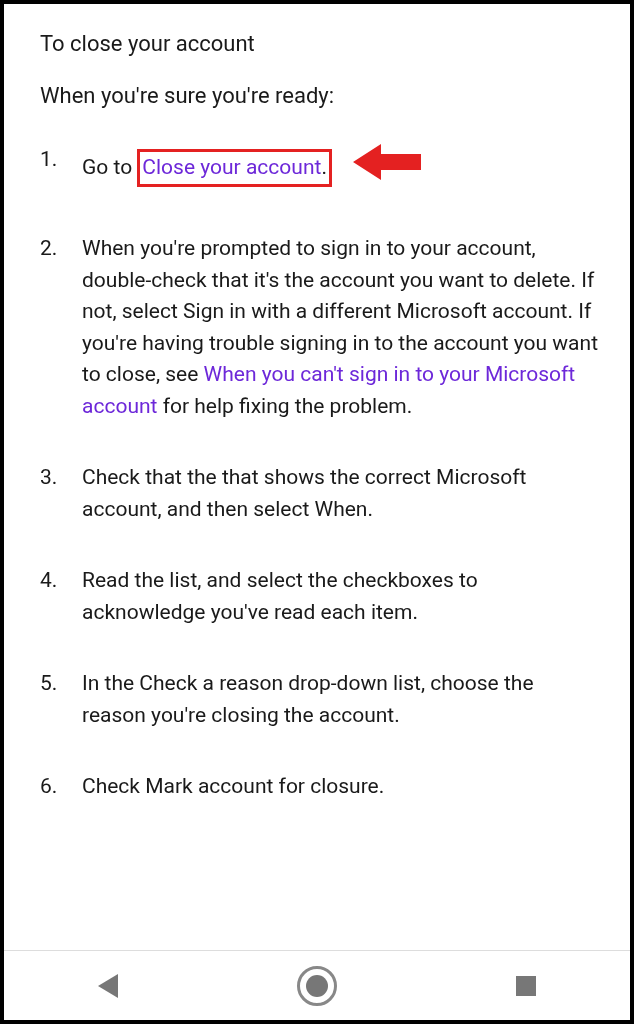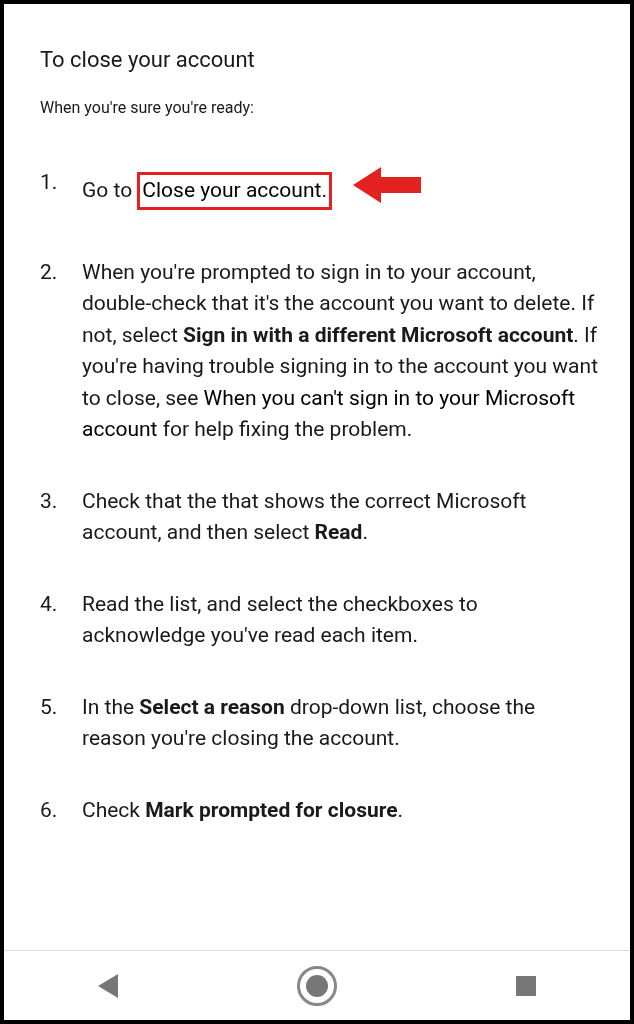--- a/index.html
+++ b/index.html
@@ -6,60 +6,60 @@
     body {
       font-family: -apple-system, BlinkMacSystemFont, "Segoe UI", Roboto, sans-serif;
       background: #fff;
       width: 634px;
       height: 1024px;
       border: 4px solid #000;
       position: relative;
       overflow: hidden;
     }
     .content {
-      padding: 40px 28px 20px 36px;
+      padding: 24px 28px 20px 36px;
       color: #1a1a1a;
       font-size: 21px;
       line-height: 1.45;
       height: 945px;
       overflow: hidden;
     }
     .heading {
       font-size: 22px;
       font-weight: 400;
       margin-bottom: 20px;
     }
     .intro {
-      font-size: 16px;
+      font-size: 22px;
       font-weight: 400;
-      margin-bottom: 48px;
+      margin-bottom: 32px;
     }
     ol {
       list-style: none;
       counter-reset: li;
     }
     ol li {
       counter-increment: li;
       position: relative;
       padding-left: 42px;
       margin-bottom: 40px;
       font-size: 21px;
       line-height: 1.5;
     }
     ol li::before {
       content: counter(li) ".";
       position: absolute;
       left: 0;
       top: 0;
     }
     .link {
-      color: #000000;
+      color: #6d28d9;
       text-decoration: none;
     }
-    .bold { font-weight: 700; }
+    .bold { font-weight: 400; }
     .highlight-box {
       display: inline-block;
       border: 3px solid #e42121;
       padding: 0 2px;
       margin: -2px 0;
     }
     .arrow {
       display: inline-block;
       vertical-align: middle;
       margin-left: 14px;
@@ -125,33 +125,33 @@
           <polygon points="2,20 30,2 30,12 70,12 70,28 30,28 30,38" fill="#e42121"></polygon>
         </svg>
       </span>
     </li>
 
     <li>
       <span>When you're prompted to sign in to your account, double-check that it's the account you want to delete. If not, select </span><span class="bold">Sign in with a different Microsoft account</span><span>. If you're having trouble signing in to the account you want to close, see </span><a class="link">When you can't sign in to your Microsoft account</a><span> for help fixing the problem.</span>
     </li>
 
     <li>
-      <span>Check that the that shows the correct Microsoft account, and then select </span><span class="bold">Read</span><span>.</span>
+      <span>Check that the that shows the correct Microsoft account, and then select </span><span class="bold">When</span><span>.</span>
     </li>
 
     <li>
       <span>Read the list, and select the checkboxes to acknowledge you've read each item.</span>
     </li>
 
     <li>
-      <span>In the </span><span class="bold">Select a reason</span><span> drop-down list, choose the reason you're closing the account.</span>
+      <span>In the </span><span class="bold">Check a reason</span><span> drop-down list, choose the reason you're closing the account.</span>
     </li>
 
     <li>
-      <span>Check </span><span class="bold">Mark prompted for closure</span><span>.</span>
+      <span>Check </span><span class="bold">Mark account for closure</span><span>.</span>
     </li>
 
   </ol>
 </div>
 
 <div class="nav-bar">
   <div class="nav-btn">
     <div class="tri-back"></div>
   </div>
   <div class="nav-btn">

